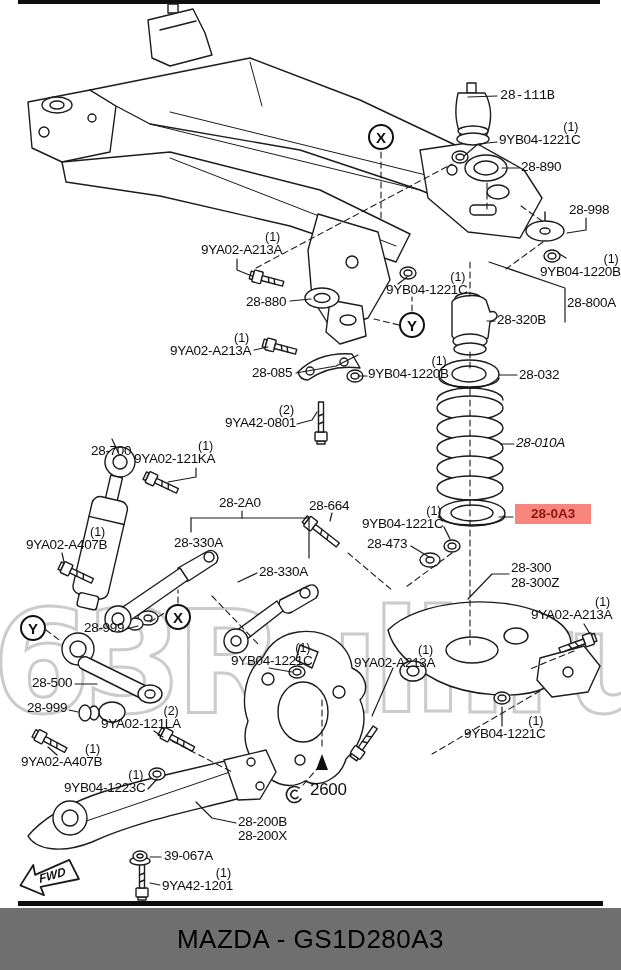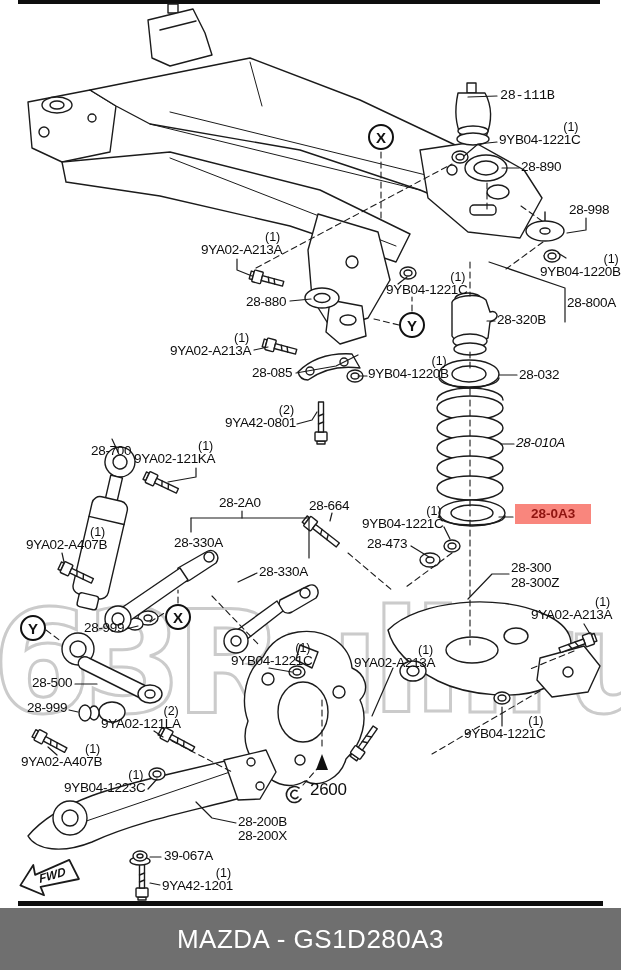--- a/index.html
+++ b/index.html
@@ -527,16 +527,16 @@
       </div>
       <div class="ref-circle" style="left: 368px; top: 124px;">X</div>
       <div class="ref-circle" style="left: 399px; top: 312px;">Y</div>
       <div class="ref-circle" style="left: 165px; top: 604px;">X</div>
       <div class="ref-circle" style="left: 20px; top: 615px;">Y</div>
     </div>
 
   <div class="bottom-rule"></div>
 
   <div class="footer" style="background: rgb(111, 111, 111);">
-    <span style="color: #ffffff;">MAZDA - GS1D280A3</span>
+    <span style="color: #000000;">MAZDA - GS1D280A3</span>
   </div>
 
 </div>
 
 </body></html>

